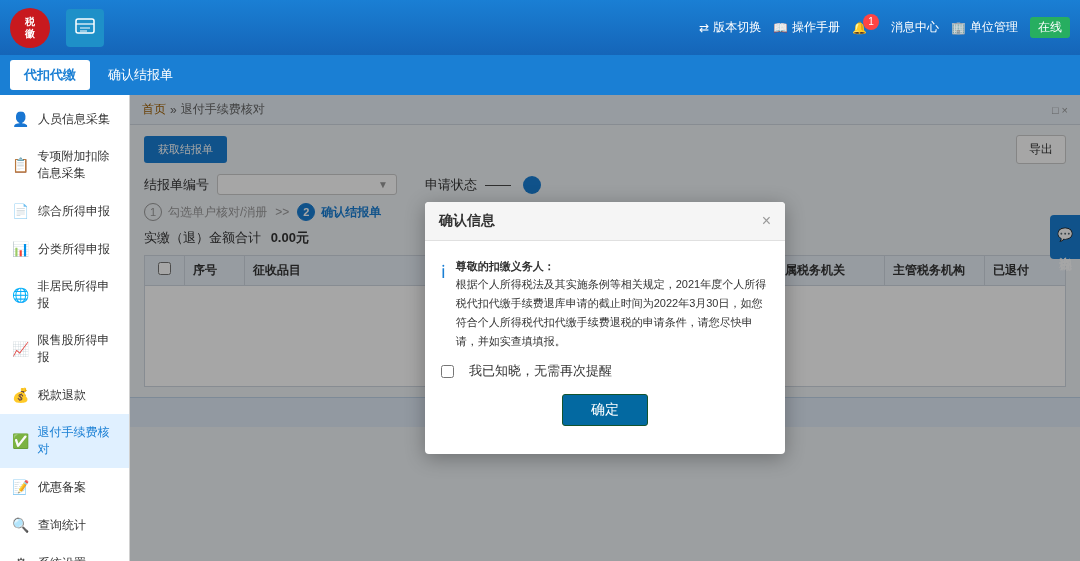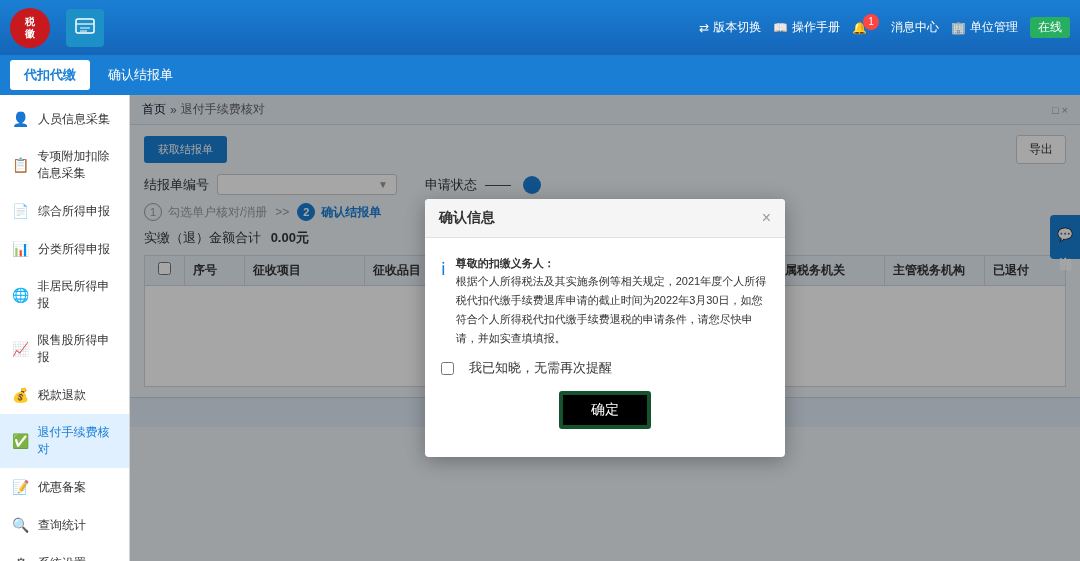--- a/index.html
+++ b/index.html
@@ -27,21 +27,21 @@
     
     .sidebar { width: 130px; background: white; border-right: 1px solid #d0d0d0; display: flex; flex-direction: column; padding-top: 5px; }
     .sidebar-item { display: flex; align-items: center; gap: 8px; padding: 10px 12px; font-size: 12px; color: #333; cursor: pointer; }
     .sidebar-item.active { background: #e0f0ff; color: #1a7fd4; }
     .sidebar-item .s-icon { width: 18px; height: 18px; display: flex; align-items: center; justify-content: center; color: #555; font-size: 14px; }
     .sidebar-item.active .s-icon { color: #1a7fd4; }
 
     
     .content { flex: 1; background: #f0f4f8; overflow: hidden; position: relative; }
     .breadcrumb { background: #e8f0f8; padding: 6px 12px; font-size: 12px; color: #666; display: flex; align-items: center; gap: 4px; border-bottom: 1px solid #d0d8e0; }
-    .breadcrumb a { color: #0f172a; text-decoration: none; }
+    .breadcrumb a { color: #a16207; text-decoration: none; }
 
     .content-inner { padding: 10px 14px; }
     .toolbar { display: flex; align-items: center; gap: 10px; margin-bottom: 10px; justify-content: space-between; }
     .toolbar-left { display: flex; align-items: center; gap: 10px; }
     .btn-primary { background: #1a7fd4; color: white; border: none; padding: 6px 14px; border-radius: 3px; font-size: 11px; cursor: pointer; font-family: inherit; }
     .btn-export { background: white; color: #333; border: 1px solid #ccc; padding: 5px 12px; border-radius: 3px; font-size: 12px; cursor: pointer; }
 
     .field-row { display: flex; align-items: center; gap: 8px; margin-bottom: 8px; }
     .field-label { font-size: 13px; color: #333; white-space: nowrap; }
     .field-input { border: 1px solid #ccc; padding: 4px 8px; border-radius: 3px; font-size: 12px; width: 180px; display: flex; align-items: center; justify-content: space-between; background: white; }
@@ -78,21 +78,21 @@
     .modal-header { background: #f5f5f5; padding: 10px 14px; display: flex; align-items: flex-end; justify-content: space-between; border-bottom: 1px solid #e0e0e0; }
     .modal-title { font-size: 14px; color: #333; font-weight: bold; }
     .modal-close { color: #999; cursor: pointer; font-size: 16px; }
     .modal-body { padding: 16px 16px 12px; }
     .modal-info { display: flex; gap: 10px; margin-bottom: 12px; }
     .modal-info-icon { color: #1a7fd4; font-size: 18px; margin-top: 2px; flex-shrink: 0; }
     .modal-info-text { font-size: 11px; color: #333; line-height: 1.7; }
     .modal-checkbox { display: flex; align-items: center; gap: 15px; font-size: 13px; color: #333; margin-bottom: 14px; }
     .modal-checkbox input { cursor: pointer; }
     .modal-footer { display: flex; justify-content: center; padding-bottom: 16px; }
-    .btn-confirm { background: #000000; color: white; border: 4px solid #14532d; padding: 6px 28px; border-radius: 3px; font-size: 14px; cursor: pointer; font-family: inherit; }
+    .btn-confirm { background: #0369a1; color: white; border: 1px solid #14532d; padding: 6px 28px; border-radius: 3px; font-size: 14px; cursor: pointer; font-family: inherit; }
 
     .col-cb { width: 40px; text-align: center; }
     .col-seq { width: 60px; }
     .col-tax1 { width: 120px; }
     .col-tax2 { flex: 1; }
     .col-tax3 { width: 120px; }
     .col-tax4 { width: 100px; }
     .col-tax5 { width: 80px; }
   </style>
 </head>
@@ -233,21 +233,20 @@
 
       <div class="summary-bar">
         <span>实缴（退）金额合计</span>
         <span style="margin-left:6px; font-weight:bold;margin-top:44px;">0.00元</span>
       </div>
 
       <div class="table-wrapper">
         <div class="table-header">
           <div class="th col-cb"><input type="checkbox" style=""></div>
           <div class="th col-seq">序号</div>
-          <div class="th col-tax1">征收项目</div>
           <div class="th col-tax2">征收品目</div>
           <div class="th col-tax3">所属税务机关</div>
           <div class="th col-tax4">主管税务机构</div>
           <div class="th col-tax5">已退付</div>
         </div>
         <div class="table-row-empty"></div>
         <div class="table-row-empty" style="height:40px;"></div>
       </div>
     </div>
 

